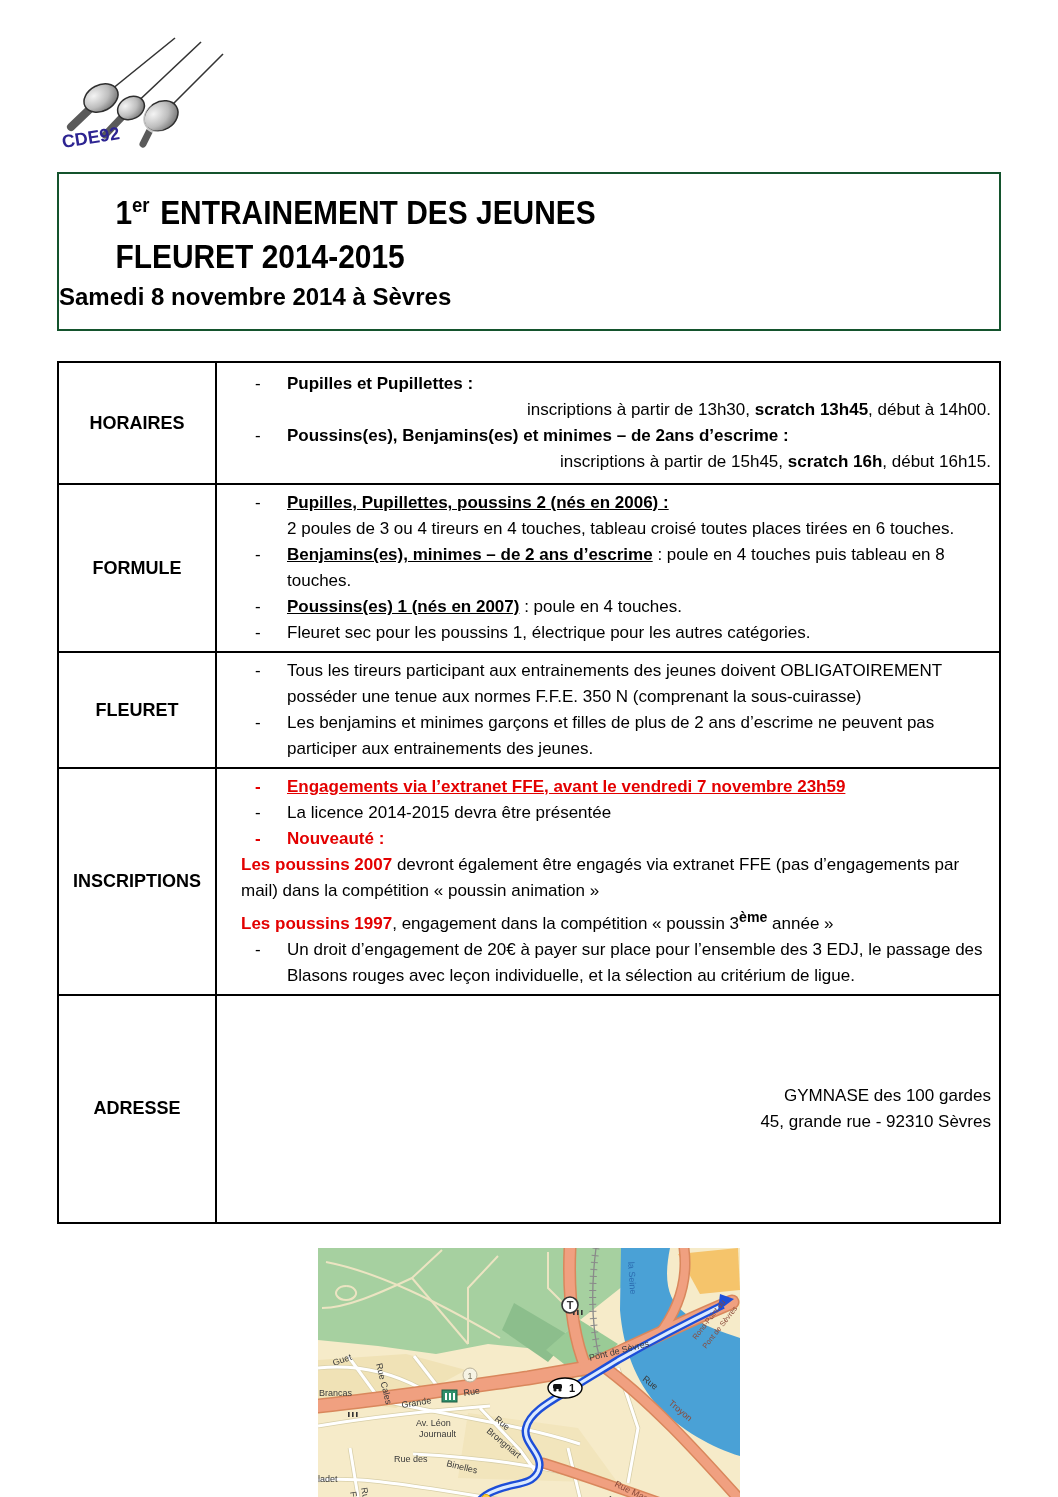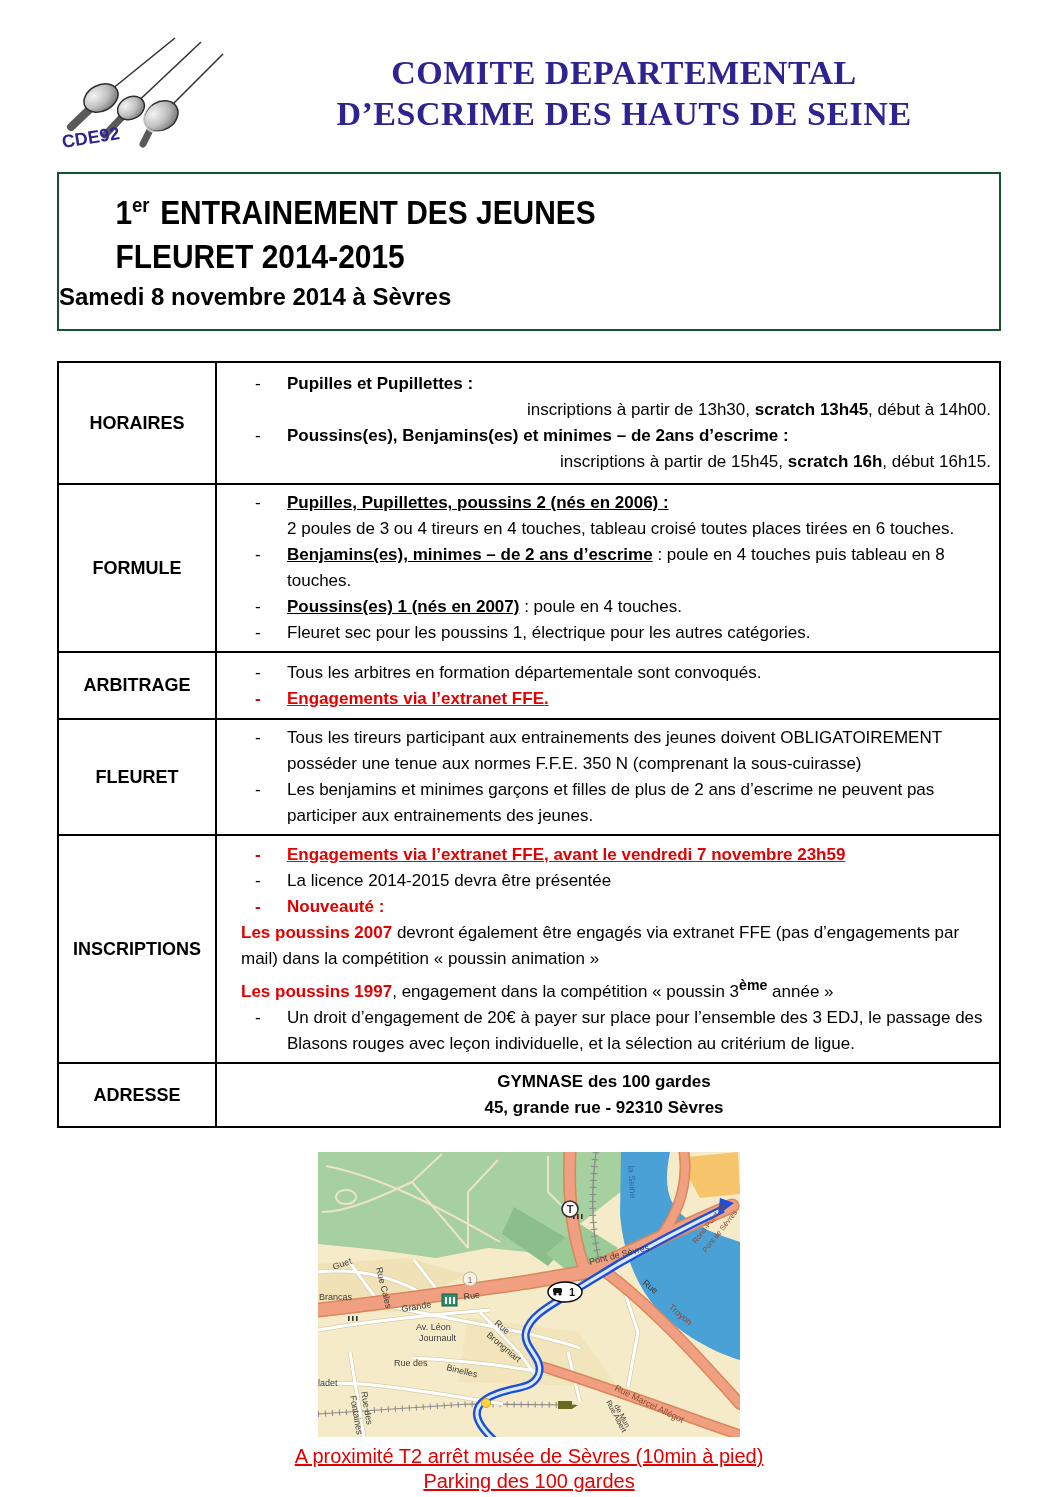--- a/index.html
+++ b/index.html
@@ -27,21 +27,21 @@
   table.info, table.info th, table.info td{border:2px solid #000;}
   th.row-label{width:148px;text-align:center;vertical-align:middle;
     font-size:18px;font-weight:700;padding:0 4px;}
   td.row-content{vertical-align:middle;padding:5px 8px 5px 0;font-size:17px;}
   .ln{line-height:26px;position:relative;}
   .ln-dash{padding-left:70px;}
   .ln-dash .dash{position:absolute;left:38px;top:0;}
   .ln-cont{padding-left:70px;}
   .ln-indent{padding-left:140px;text-align:right;}
   .ln-plain{padding-left:24px;}
-  .ln-center{text-align:center;font-weight:bold;}
+  .ln-center{text-align:right;}
   .st-b{font-weight:700;}
   .st-u{text-decoration:underline;text-align:right;}
   .st-r{color:var(--red);}
   tbody tr:nth-child(1) td{height:110px;}
   tbody tr:nth-child(2) td{height:136px;}
   tbody tr:nth-child(3) td{height:55px;}
   tbody tr:nth-child(4) td{height:95px;}
   tbody tr:nth-child(5) td{height:216px;}
   tbody tr:nth-child(6) td{height:48px;}
   
@@ -74,24 +74,20 @@
         <line x1="68" y1="82" x2="50" y2="101" stroke="#5a5a5a" stroke-width="7" stroke-linecap="round"></line>
         <line x1="98" y1="90" x2="88" y2="110" stroke="#5a5a5a" stroke-width="7" stroke-linecap="round"></line>
 
         <ellipse cx="46" cy="64" rx="18" ry="13" fill="url(#g1)" stroke="#2e2e2e" stroke-width="1.5" transform="rotate(-28 46 64)"></ellipse>
         <ellipse cx="76" cy="74" rx="14" ry="11" fill="url(#g1)" stroke="#2e2e2e" stroke-width="1.5" transform="rotate(-28 76 74)"></ellipse>
         <ellipse cx="106" cy="82" rx="18" ry="14" fill="url(#g1)" stroke="#2e2e2e" stroke-width="1.5" transform="rotate(-32 106 82)"></ellipse>
         <path d="M96,70 A18 14 -32 1 0 120,92" fill="none" stroke="#fff" stroke-width="2.5" opacity="0.7"></path>
         <text x="8" y="114" transform="rotate(-9 8 114)" font-size="18" font-weight="bold" fill="#2d2492">CDE92</text>
       </svg>
     </div>
-    <div class="org-title">
-      <div>COMITE DEPARTEMENTAL</div>
-      <div>D’ESCRIME DES HAUTS DE SEINE</div>
-    </div>
   </div>
 
   <div class="event-box">
     <div class="ev-l1">
       <span>1</span><sup>er</sup><span>ENTRAINEMENT DES JEUNES</span>
     </div>
     <div class="ev-l2">FLEURET  2014-2015</div>
     <div class="ev-l3">Samedi 8 novembre 2014 à Sèvres</div>
   </div>
 
@@ -107,27 +103,20 @@
           </td>
         </tr>
         <tr>
           <th class="row-label">FORMULE</th>
           <td class="row-content">
             <div class="ln ln-dash"><span class="dash">-</span><span class="st-b st-u">Pupilles, Pupillettes, poussins 2 (nés en 2006) :</span></div>
             <div class="ln ln-cont"><span class="">2 poules de 3 ou 4 tireurs en 4 touches, tableau croisé toutes places tirées en 6 touches.</span></div>
             <div class="ln ln-dash"><span class="dash">-</span><span class="st-b st-u">Benjamins(es), minimes – de 2 ans d’escrime</span><span class=""> : poule en 4 touches puis tableau en 8 touches.</span></div>
             <div class="ln ln-dash"><span class="dash">-</span><span class="st-b st-u">Poussins(es) 1 (nés en 2007)</span><span class=""> : poule en 4 touches.</span></div>
             <div class="ln ln-dash"><span class="dash">-</span><span class="">Fleuret sec pour les poussins 1, électrique pour les autres catégories.</span></div>
-          </td>
-        </tr>
-        <tr>
-          <th class="row-label">ARBITRAGE</th>
-          <td class="row-content">
-            <div class="ln ln-dash"><span class="dash">-</span><span class="">Tous les arbitres en formation départementale sont convoqués.</span></div>
-            <div class="ln ln-dash"><span class="dash st-b st-r">-</span><span class="st-b st-u st-r">Engagements via l’extranet FFE.</span></div>
           </td>
         </tr>
         <tr>
           <th class="row-label">FLEURET</th>
           <td class="row-content">
             <div class="ln ln-dash"><span class="dash">-</span><span class="">Tous les tireurs participant aux entrainements des jeunes doivent OBLIGATOIREMENT posséder une tenue aux normes F.F.E. 350 N (comprenant la sous-cuirasse)</span></div>
             <div class="ln ln-dash"><span class="dash">-</span><span class="">Les benjamins et minimes garçons et filles de plus de 2 ans d’escrime ne peuvent pas participer aux entrainements des jeunes.</span></div>
           </td>
         </tr>
         <tr>

